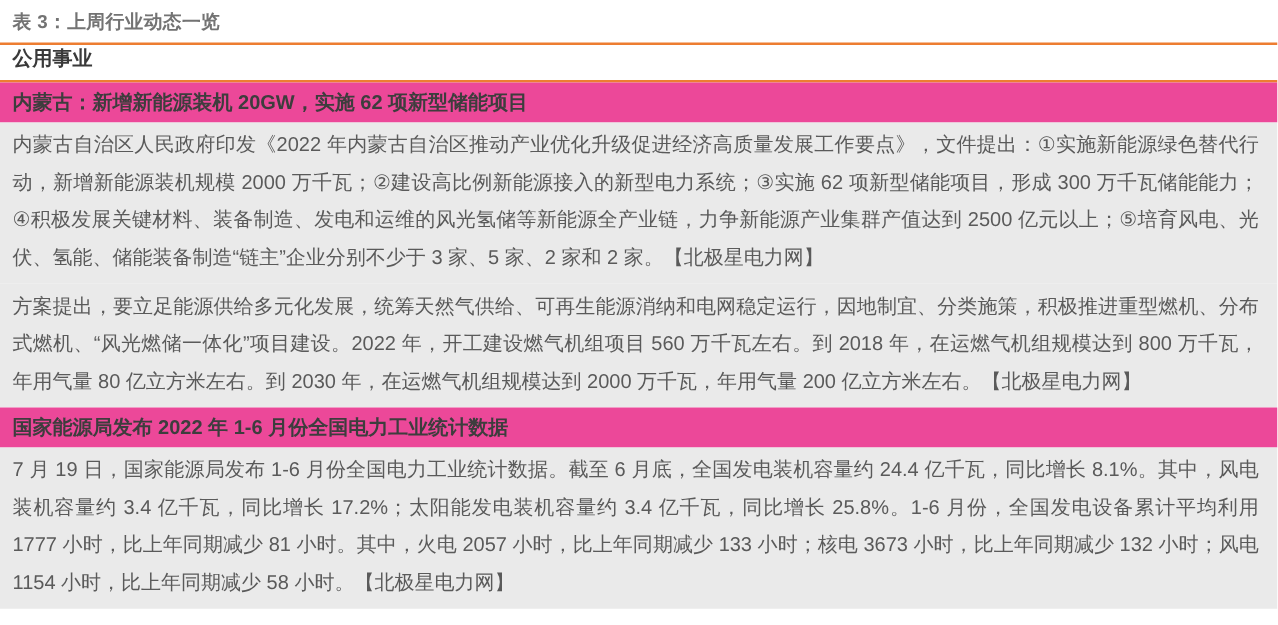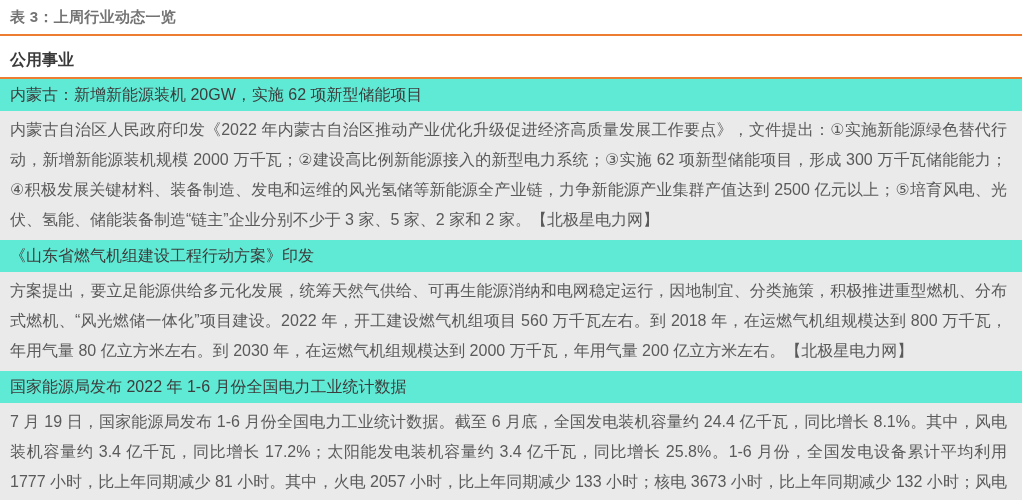--- a/index.html
+++ b/index.html
@@ -19,29 +19,29 @@
     font-weight: bold;
     color: #737373;
     padding: 8px 10px 7px 10px;
     border-bottom: 2px solid #ed7d31;
     letter-spacing: 0.3px;
   }
   .sector-header {
     font-size: 16px;
     font-weight: bold;
     color: #3a3a3a;
-    padding: 14px 10px 6px 10px;
+    padding: 1px 10px 6px 10px;
     border-bottom: 2px solid #ed7d31;
   }
   .news-headline {
     font-size: 16px;
-    font-weight: normal;
+    font-weight: bold;
     color: #3d3d3d;
     padding: 6px 10px 5px 10px;
-    background: #5eead4;
+    background: #ec4899;
   }
   .news-body {
     font-size: 16px;
     color: #5a5a5a;
     background: #eaeaea;
     line-height: 30px;
     padding: 4px 15px 5px 10px;
     text-align: justify;
   }
 </style>
@@ -53,21 +53,20 @@
   <div class="table-title">表 3：上周行业动态一览</div>
 
   <div class="sector-header">公用事业</div>
 
   <div class="news-entry">
     <div class="news-headline">内蒙古：新增新能源装机 20GW，实施 62 项新型储能项目</div>
     <div class="news-body">内蒙古自治区人民政府印发《2022 年内蒙古自治区推动产业优化升级促进经济高质量发展工作要点》，文件提出：①实施新能源绿色替代行动，新增新能源装机规模 2000 万千瓦；②建设高比例新能源接入的新型电力系统；③实施 62 项新型储能项目，形成 300 万千瓦储能能力；④积极发展关键材料、装备制造、发电和运维的风光氢储等新能源全产业链，力争新能源产业集群产值达到 2500 亿元以上；⑤培育风电、光伏、氢能、储能装备制造“链主”企业分别不少于 3 家、5 家、2 家和 2 家。【北极星电力网】</div>
   </div>
 
   <div class="news-entry">
-    <div class="news-headline">《山东省燃气机组建设工程行动方案》印发</div>
     <div class="news-body">方案提出，要立足能源供给多元化发展，统筹天然气供给、可再生能源消纳和电网稳定运行，因地制宜、分类施策，积极推进重型燃机、分布式燃机、“风光燃储一体化”项目建设。2022 年，开工建设燃气机组项目 560 万千瓦左右。到 2018 年，在运燃气机组规模达到 800 万千瓦，年用气量 80 亿立方米左右。到 2030 年，在运燃气机组规模达到 2000 万千瓦，年用气量 200 亿立方米左右。【北极星电力网】</div>
   </div>
 
   <div class="news-entry">
     <div class="news-headline">国家能源局发布 2022 年 1-6 月份全国电力工业统计数据</div>
     <div class="news-body">7 月 19 日，国家能源局发布 1-6 月份全国电力工业统计数据。截至 6 月底，全国发电装机容量约 24.4 亿千瓦，同比增长 8.1%。其中，风电装机容量约 3.4 亿千瓦，同比增长 17.2%；太阳能发电装机容量约 3.4 亿千瓦，同比增长 25.8%。1-6 月份，全国发电设备累计平均利用 1777 小时，比上年同期减少 81 小时。其中，火电 2057 小时，比上年同期减少 133 小时；核电 3673 小时，比上年同期减少 132 小时；风电 1154 小时，比上年同期减少 58 小时。【北极星电力网】</div>
   </div>
 
 </div>
 

